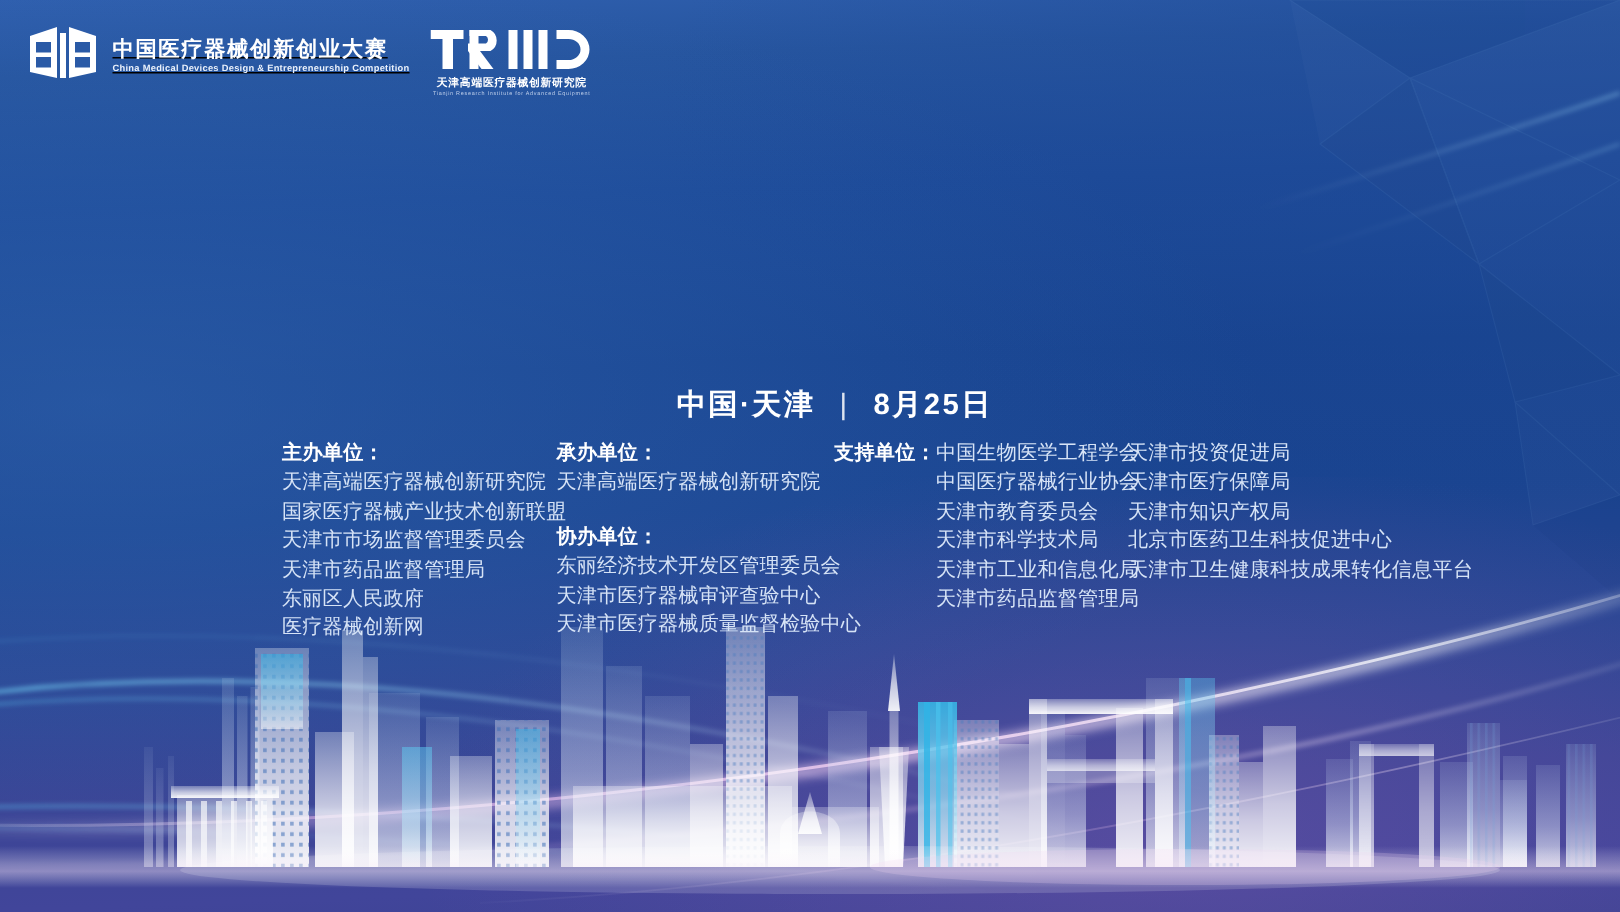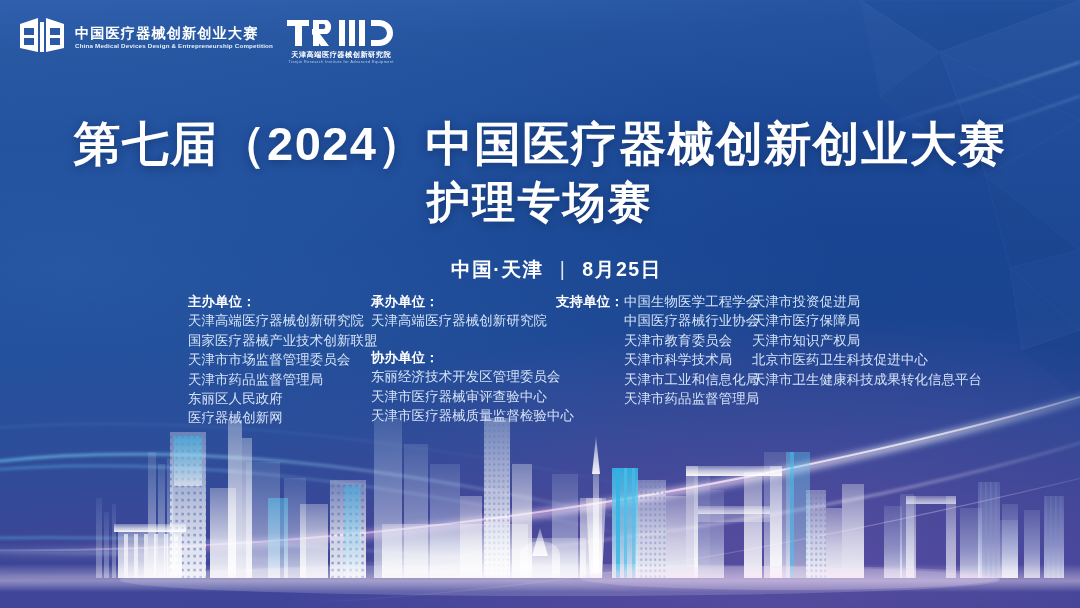--- a/index.html
+++ b/index.html
@@ -89,20 +89,21 @@
     display: flex;
     align-items: center;
     gap: 9px;
   }
   .logo-cmd .mark { flex: 0 0 auto; }
   .logo-cmd .words {
     display: flex;
     flex-direction: column;
     gap: 3px;
     padding-top: 3px;
+    text-decoration: underline;
   }
   .logo-cn {
     color: #ffffff;
     font-size: 14.2px;
     font-weight: bold;
     letter-spacing: 1.1px;
     line-height: 1;
     white-space: nowrap;
   }
   .logo-en {
@@ -525,24 +526,20 @@
 
           <path d="M84,2 h8 a14,13 0 0 1 0,26 h-8 v-6 h8 a8,7 0 0 0 0,-14 h-8 z"></path>
         </g>
       </svg>
       <div class="triid-cn">天津高端医疗器械创新研究院</div>
       <div class="triid-en">Tianjin Research Institute for Advanced Equipment</div>
     </div>
 
   </div>
 
-  <div class="title-wrap">
-    <div class="title-main">第七届（2024）中国医疗器械创新创业大赛</div>
-    <div class="title-sub">护理专场赛</div>
-  </div>
 
   <div class="meta-line">
     <span>中国·天津</span>
     <span class="sep">|</span>
     <span>8月25日</span>
   </div>
 
   <div class="orgs">
 
     <div class="org-col col-1">

